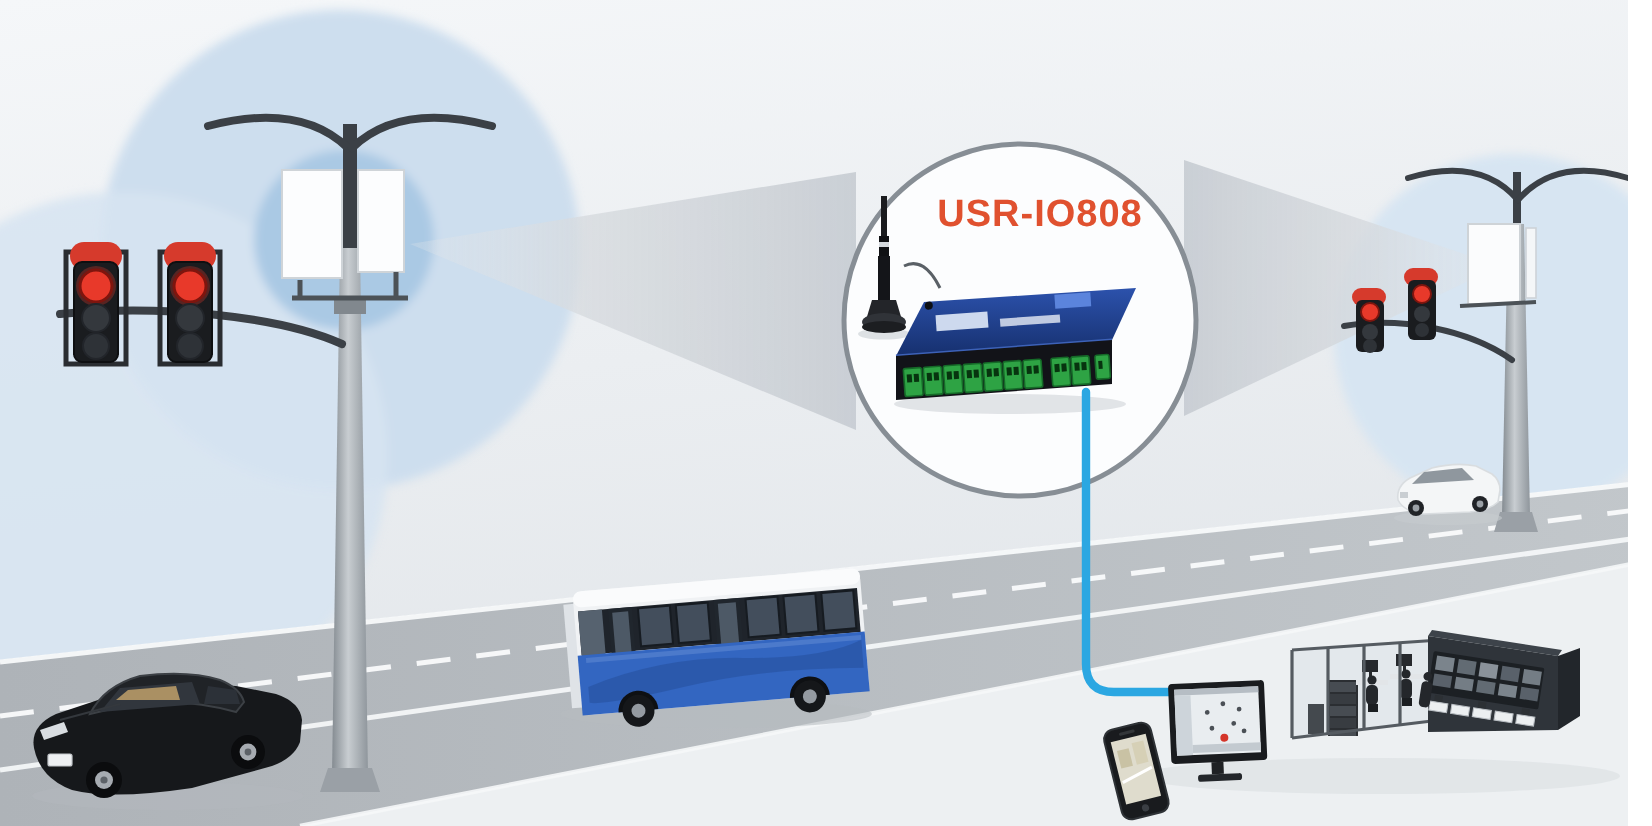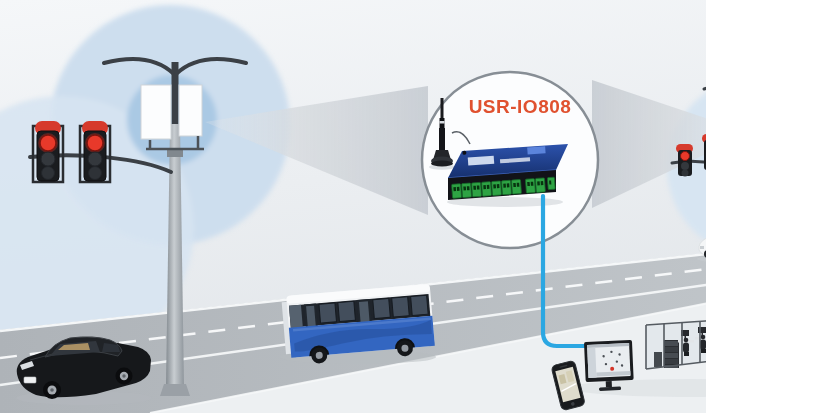--- a/index.html
+++ b/index.html
@@ -1,16 +1,16 @@
 <!DOCTYPE html>
 <html><head>
 <meta charset="utf-8">
 <style>
   html,body{margin:0;padding:0;background:#ffffff;}
-  .stage{position:relative;width:706px;height:413px;overflow:hidden;font-family:"Liberation Sans",sans-serif;}
+  .stage{position:relative;width:814px;height:413px;overflow:hidden;font-family:"Liberation Sans",sans-serif;}
   svg{display:block;}
   text.device-label{font-family:"Liberation Sans",sans-serif;font-weight:bold;font-size:19px;letter-spacing:.5px;}
 </style>
 </head>
 <body>
 
 <div class="stage">
 <svg width="826" height="413" viewBox="0 0 826 413">
   <defs>
     <linearGradient id="bgGrad" x1="0" y1="0" x2="0.25" y2="1">

